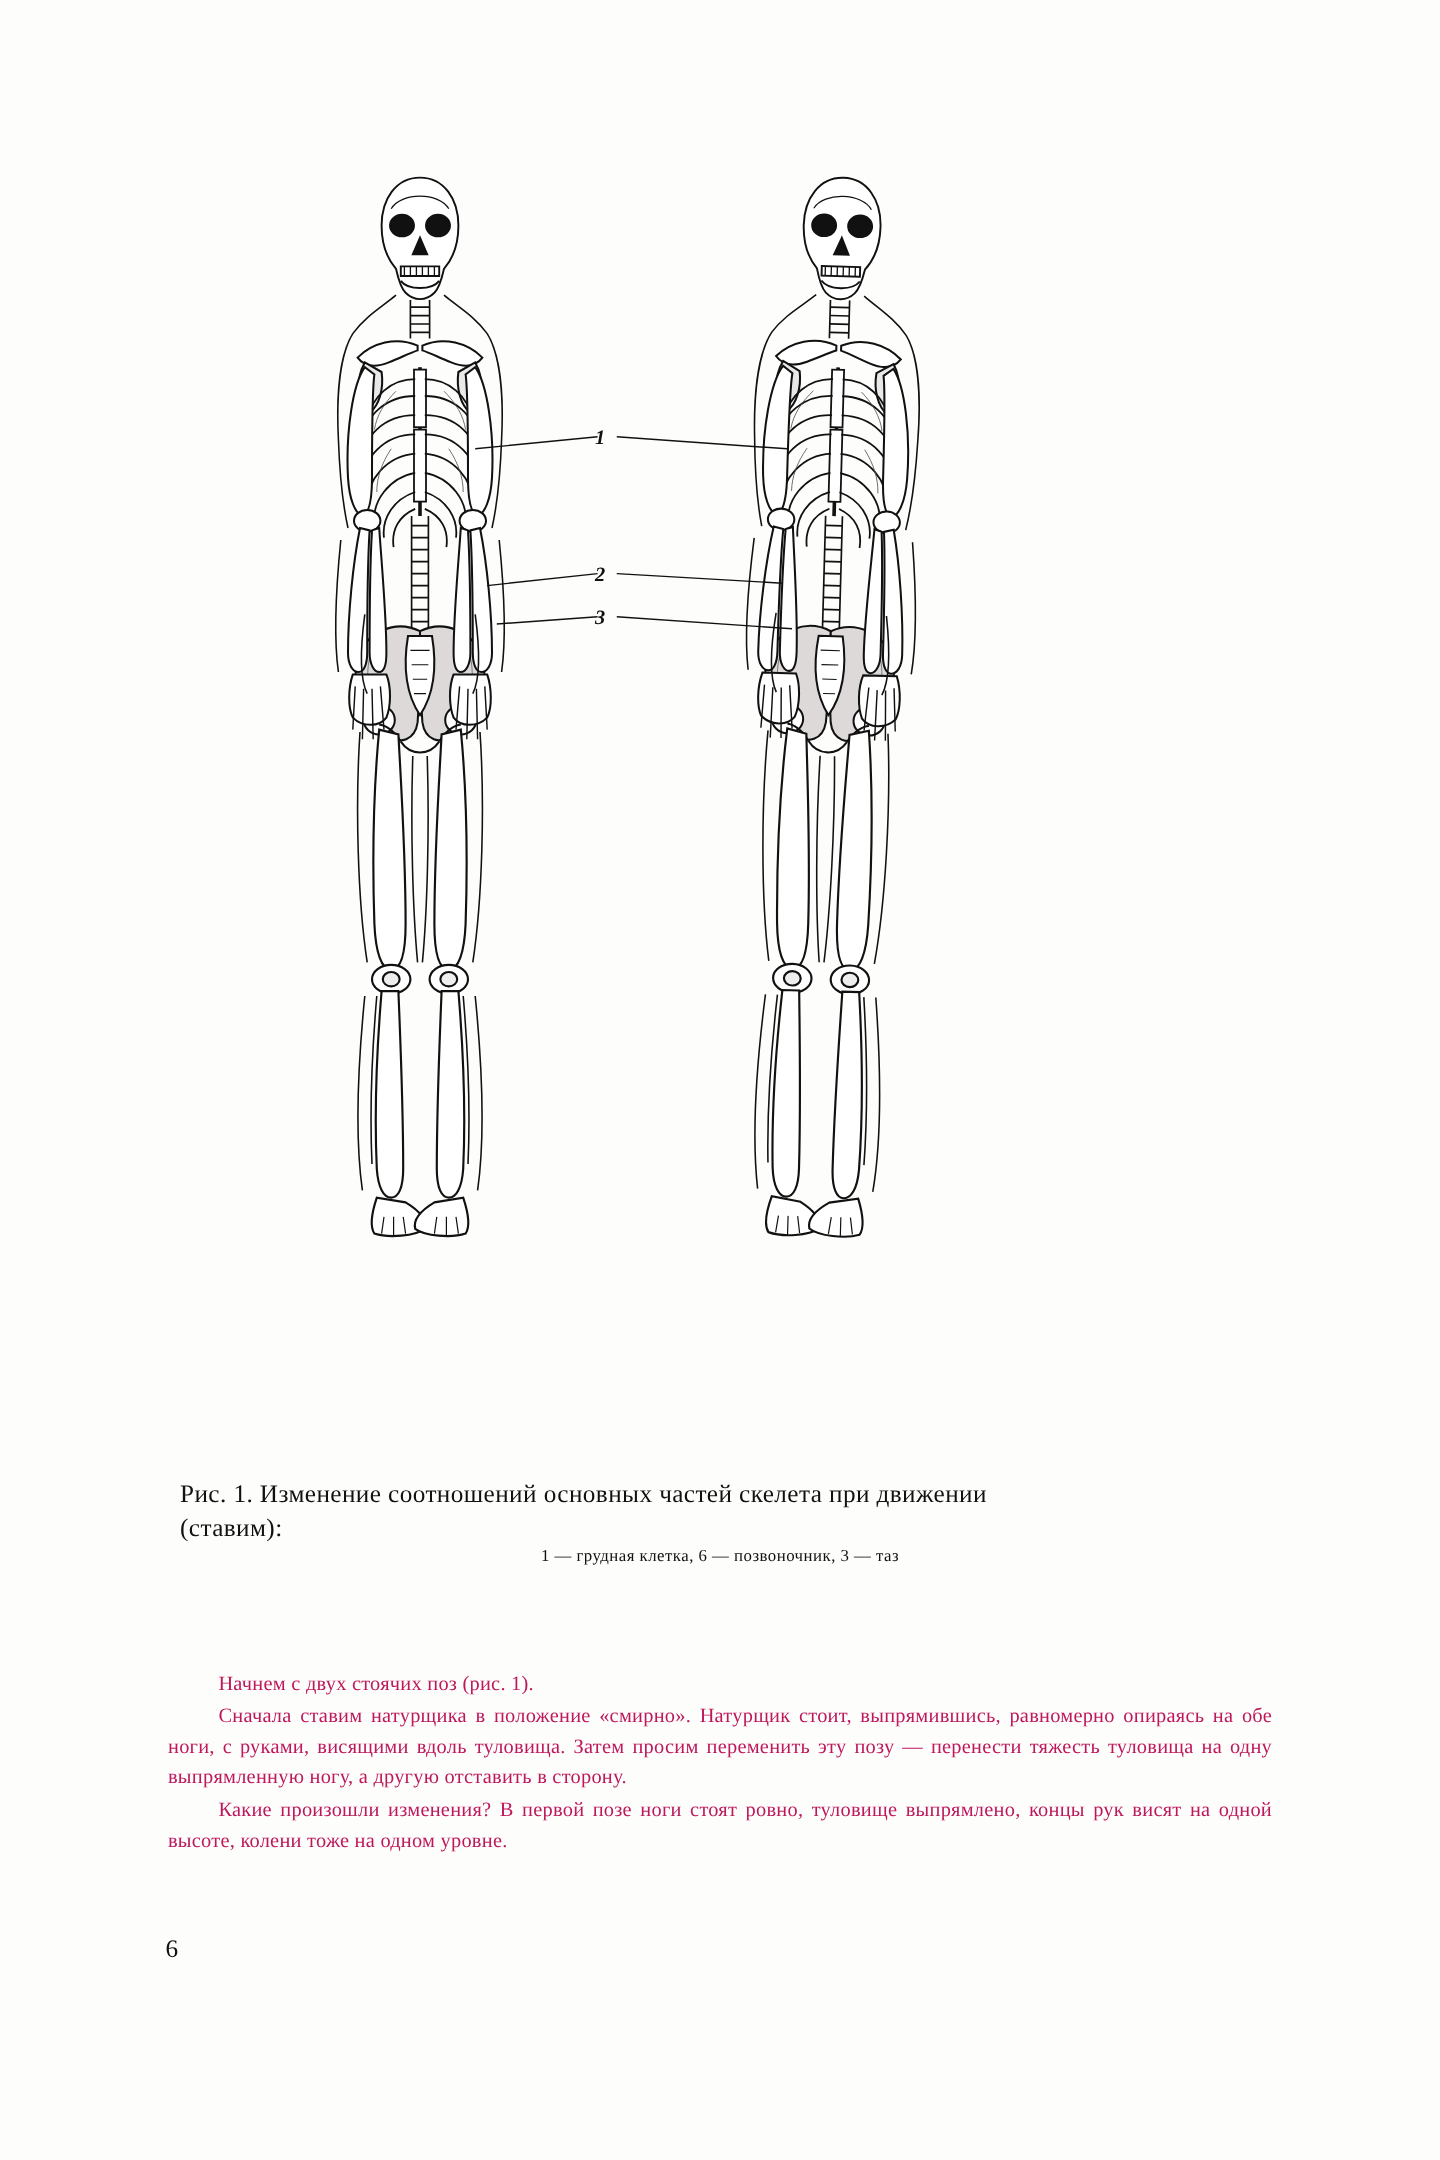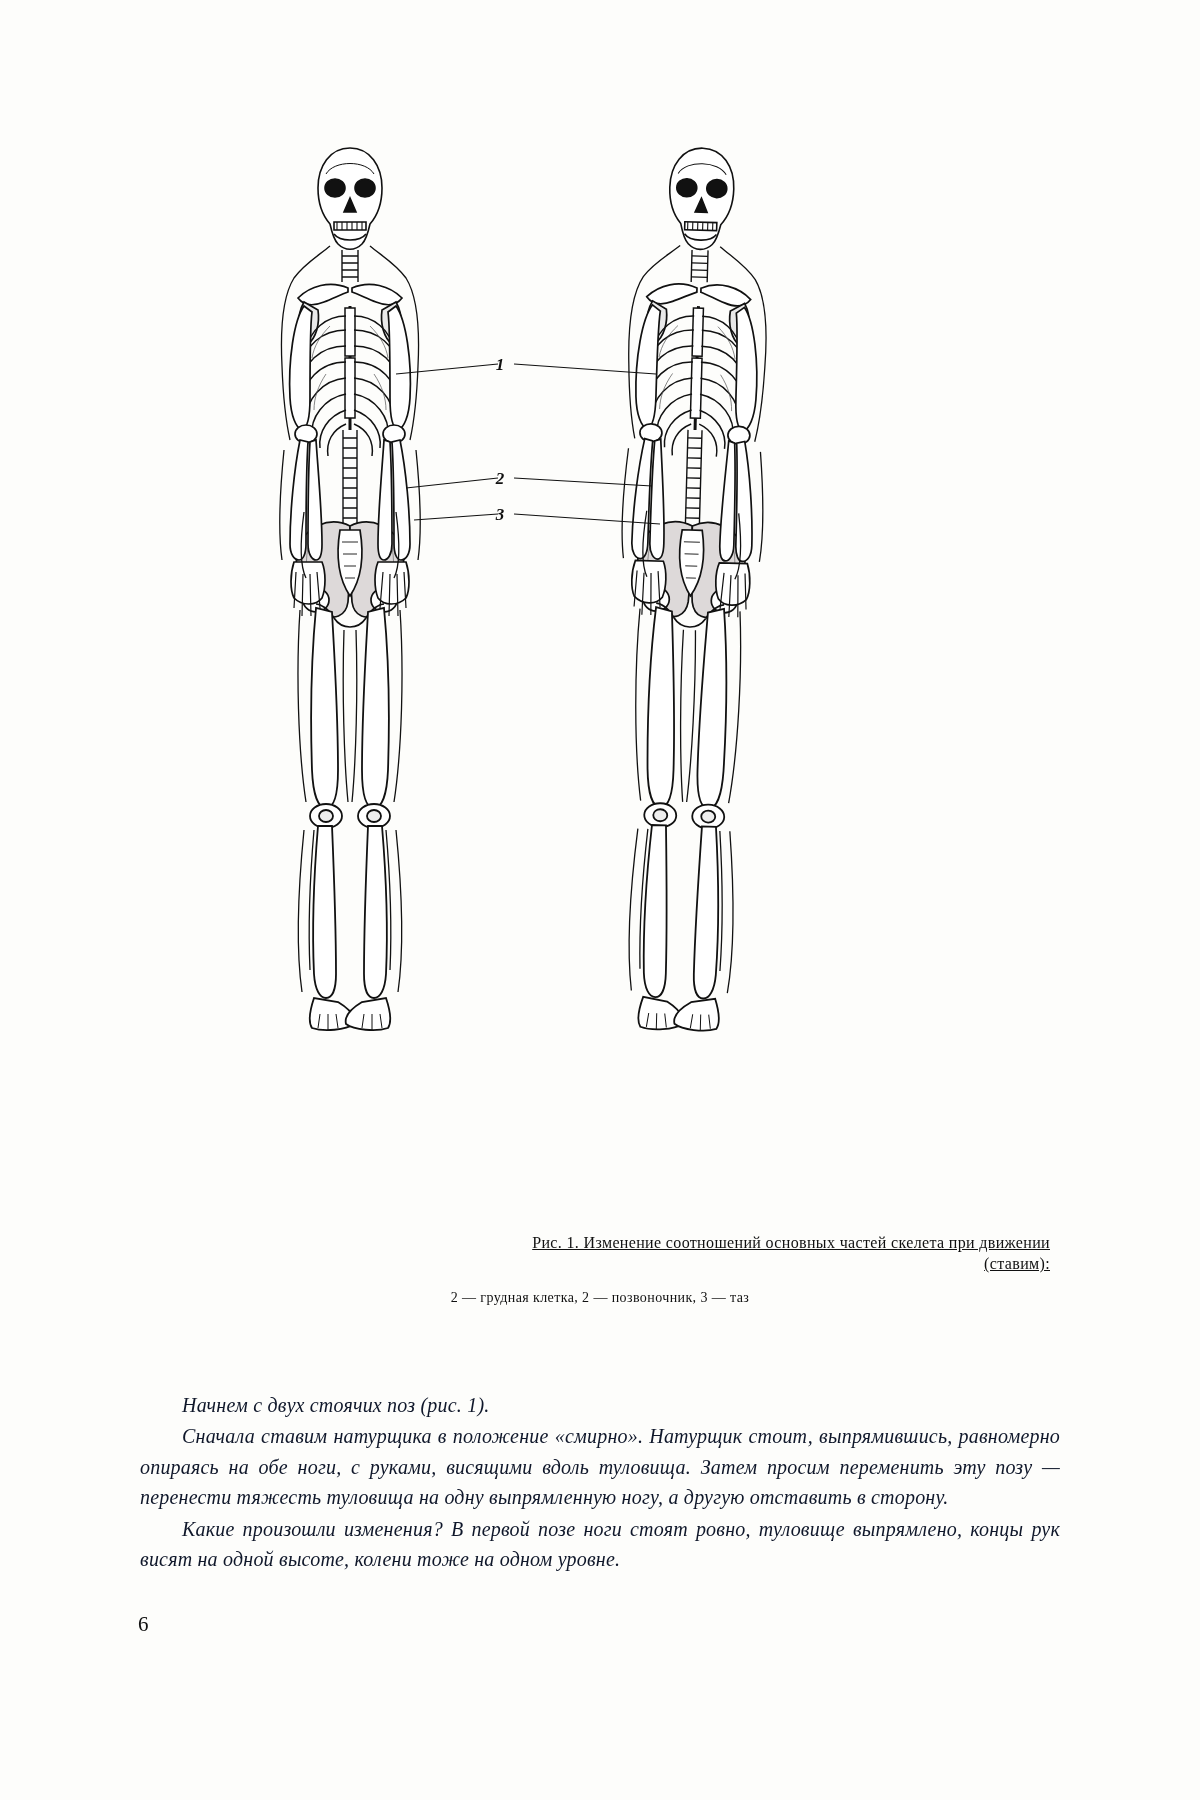--- a/index.html
+++ b/index.html
@@ -30,26 +30,25 @@
     width: 800px;
     height: 960px;
   }
 
   
   .caption {
     position: absolute;
     left: 150px;
     top: 1232px;
     width: 900px;
-    text-align: right;
-    font-size: 16px;
+    text-align: left;
+    font-size: 21px;
     line-height: 1.32;
     letter-spacing: 0.35px;
     color: #111;
-    text-decoration: underline;
   }
   .caption .cap-line2 {
     display: block;
   }
   .caption-legend {
     position: absolute;
     left: 150px;
     top: 1290px;
     width: 900px;
     text-align: center;
@@ -57,26 +56,25 @@
     letter-spacing: 0.4px;
     color: #111;
   }
 
   
   .body-text {
     position: absolute;
     left: 140px;
     top: 1390px;
     width: 920px;
-    font-size: 20px;
+    font-size: 17px;
     line-height: 1.52;
     text-align: justify;
-    color: #0f172a;
+    color: #be185d;
     letter-spacing: 0.2px;
-    font-style: italic;
   }
   .body-text p {
     margin: 0 0 1px 0;
     text-indent: 42px;
   }
 
   
   .page-number {
     position: absolute;
     left: 138px;
@@ -299,21 +297,21 @@
       <text class="lead-num" x="300" y="400" text-anchor="middle">3</text>
     </svg>
   </div>
 
   <div class="caption">
     <span>Рис. 1. Изменение соотношений основных частей скелета при движении</span>
     <span class="cap-line2">(ставим):</span>
   </div>
 
   <div class="caption-legend">
-    <span>2 — грудная клетка, 2 — позвоночник, 3 — таз</span>
+    <span>1 — грудная клетка, 6 — позвоночник, 3 — таз</span>
   </div>
 
   <div class="body-text">
     <p>Начнем с двух стоячих поз (рис. 1).</p>
     <p>Сначала ставим натурщика в положение «смирно». Натурщик стоит, выпрямившись, равномерно опираясь на обе ноги, с руками, висящими вдоль туловища. Затем просим переменить эту позу — перенести тяжесть туловища на одну выпрямленную ногу, а другую отставить в сторону.</p>
     <p>Какие произошли изменения? В первой позе ноги стоят ровно, туловище выпрямлено, концы рук висят на одной высоте, колени тоже на одном уровне.</p>
   </div>
 
   <div class="page-number">6</div>
 

